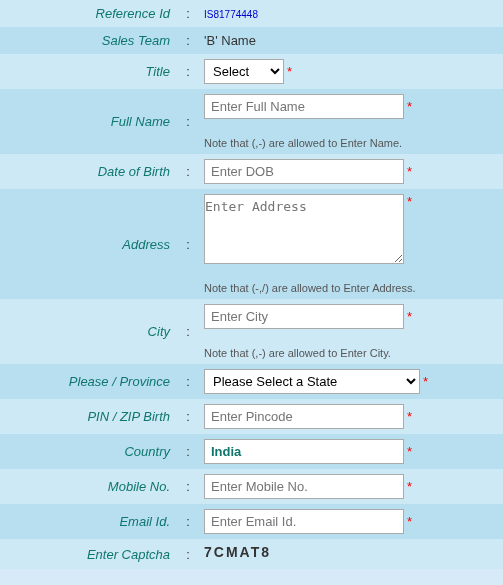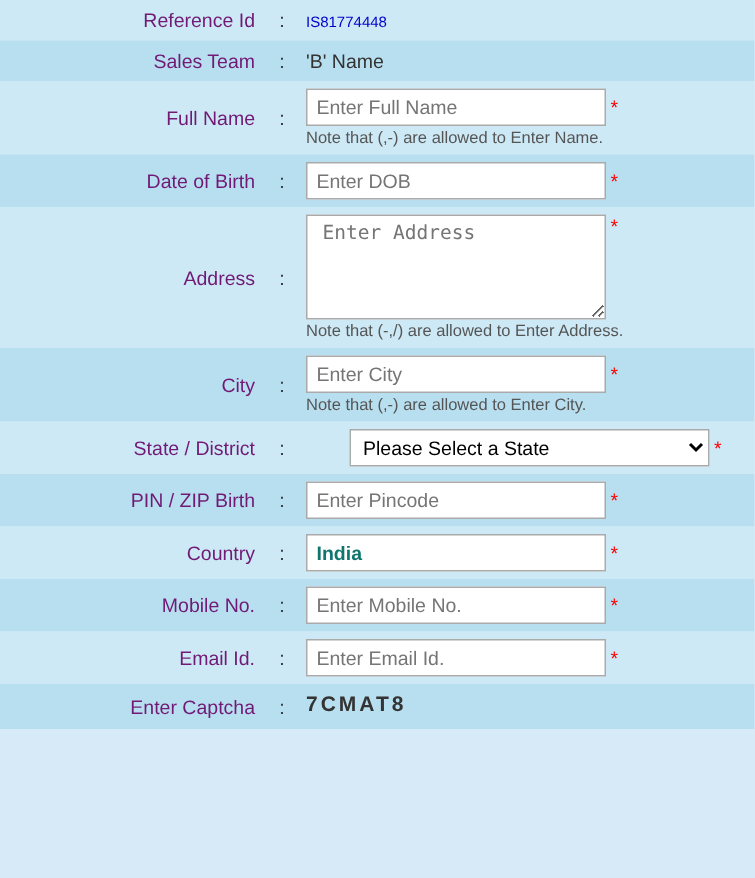--- a/index.html
+++ b/index.html
@@ -16,23 +16,24 @@
     .form-table tr {
       background: #cde9f6;
     }
     .form-table tr:nth-child(even) {
       background: #b8dff0;
     }
     .label-cell {
       width: 178px;
       text-align: right;
       padding: 6px 8px;
-      color: #701a75;
+      color: #0f766e;
       font-size: 13px;
       vertical-align: middle;
+      font-style: italic;
     }
     .colon-cell {
       width: 20px;
       text-align: center;
       vertical-align: middle;
       color: #333;
       font-size: 13px;
     }
     .input-cell {
       padding: 5px 6px;
@@ -43,48 +44,47 @@
       width: 200px;
       padding: 4px 6px;
       border: 1px solid #aaa;
       font-size: 13px;
       background: #fff;
       color: #333;
     }
     .input-cell textarea {
       width: 200px;
       height: 70px;
-      padding: 4px 10px;
+      padding: 4px 0;
       border: 1px solid #aaa;
       font-size: 13px;
       background: #fff;
       color: #333;
       resize: vertical;
     }
     .input-cell select {
       width: 80px;
       padding: 3px 4px;
       border: 1px solid #aaa;
       font-size: 13px;
       background: #fff;
     }
     .input-cell select.state-select {
-      width: 240px;
-      margin-left: 29px;
+      width: 216px;
     }
     .required {
       color: red;
       margin-left: 3px;
       font-size: 13px;
     }
     .note {
       font-size: 11px;
       color: #555;
       display: block;
-      margin-top: 2px;
+      margin-top: 18px;
     }
     .ref-value {
       color: #0000cc;
       font-size: 10px;
     }
     .upline-box {
       background: #e87722;
       width: 120px;
       height: 24px;
       display: inline-block;
@@ -121,20 +121,36 @@
 
 
   <tr>
     <td class="label-cell">Sales Team</td>
     <td class="colon-cell">:</td>
     <td class="input-cell">
       <span class="sales-team-value">'B' Name</span>
     </td>
   </tr>
 
+  <tr>
+    <td class="label-cell">Title</td>
+    <td class="colon-cell">:</td>
+    <td class="input-cell">
+      <div class="inline-row">
+        <select>
+          <option>Select</option>
+          <option>Mr.</option>
+          <option>Mrs.</option>
+          <option>Ms.</option>
+          <option>Dr.</option>
+        </select>
+        <span class="required">*</span>
+      </div>
+    </td>
+  </tr>
 
   <tr>
     <td class="label-cell">Full Name</td>
     <td class="colon-cell">:</td>
     <td class="input-cell">
       <div class="inline-row">
         <input type="text" placeholder="Enter Full Name" style="">
         <span class="required">*</span>
       </div>
       <span class="note">Note that (,-) are allowed to Enter Name.</span>
@@ -171,21 +187,21 @@
       <div class="inline-row">
         <input type="text" placeholder="Enter City" style="">
         <span class="required">*</span>
       </div>
       <span class="note">Note that (,-) are allowed to Enter City.</span>
     </td>
   </tr>
 
 
   <tr>
-    <td class="label-cell">State / District</td>
+    <td class="label-cell">Please / Province</td>
     <td class="colon-cell">:</td>
     <td class="input-cell">
       <div class="inline-row">
         <select class="state-select">
           <option>Please Select a State</option>
         </select>
         <span class="required">*</span>
       </div>
     </td>
   </tr>

